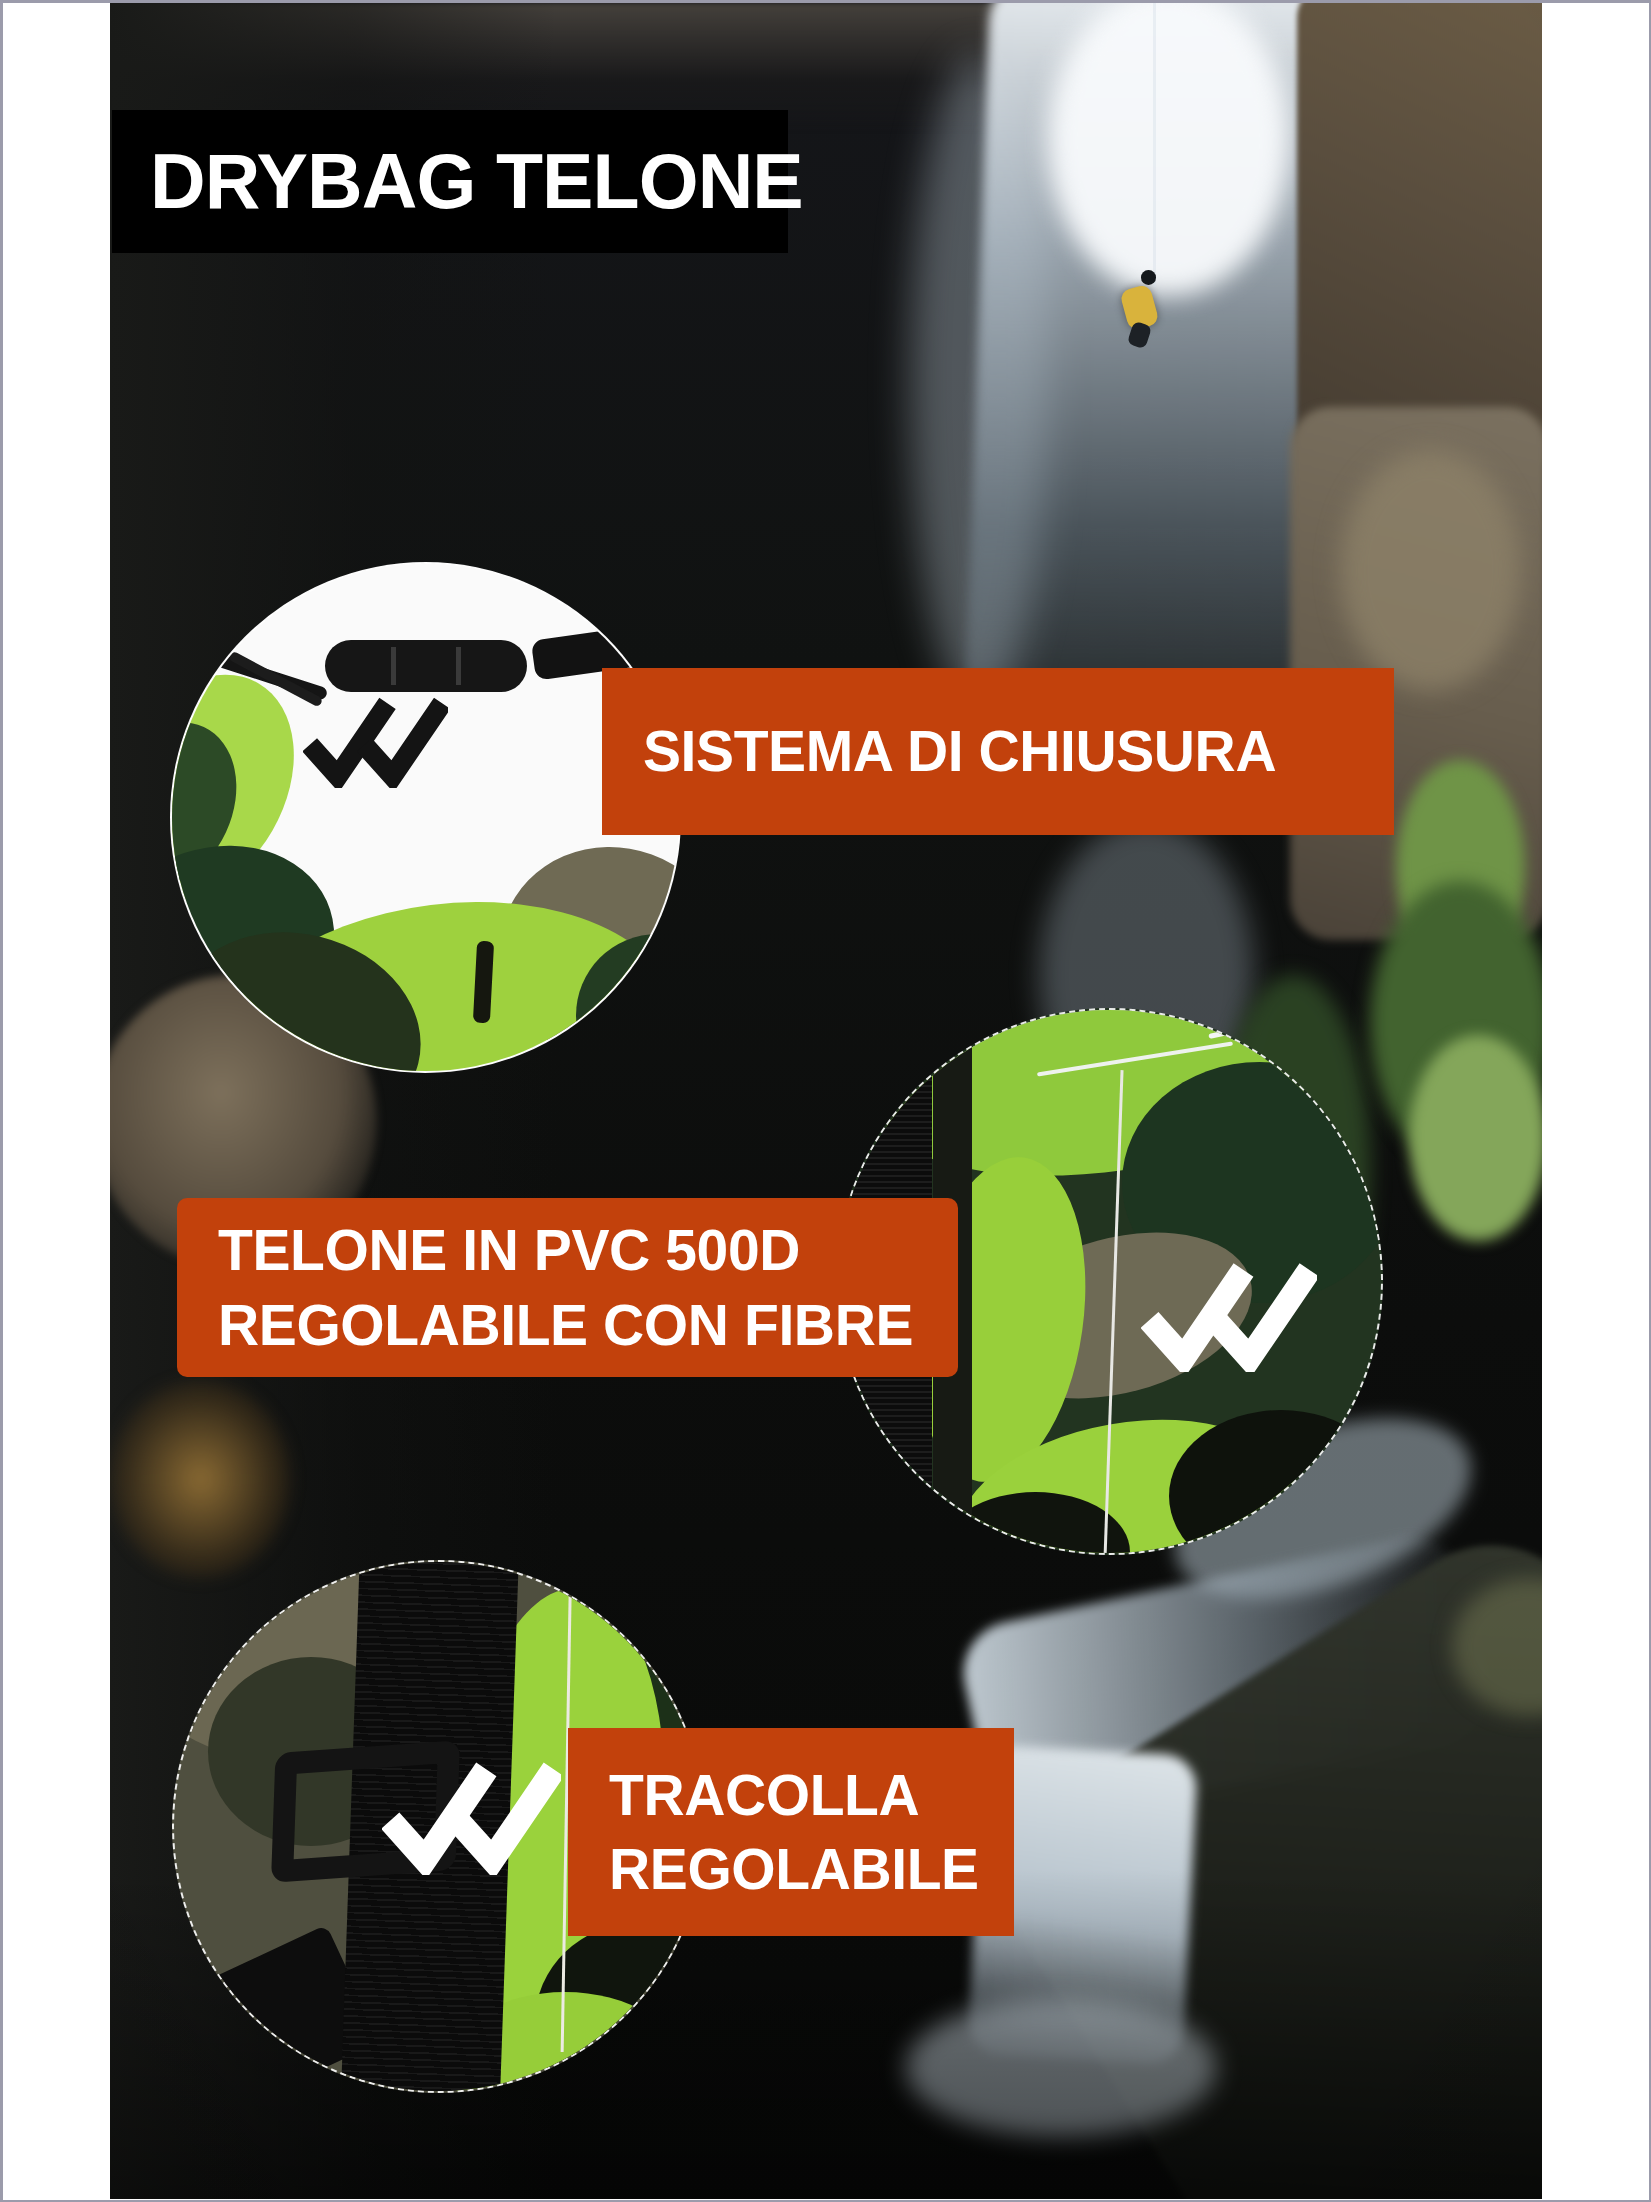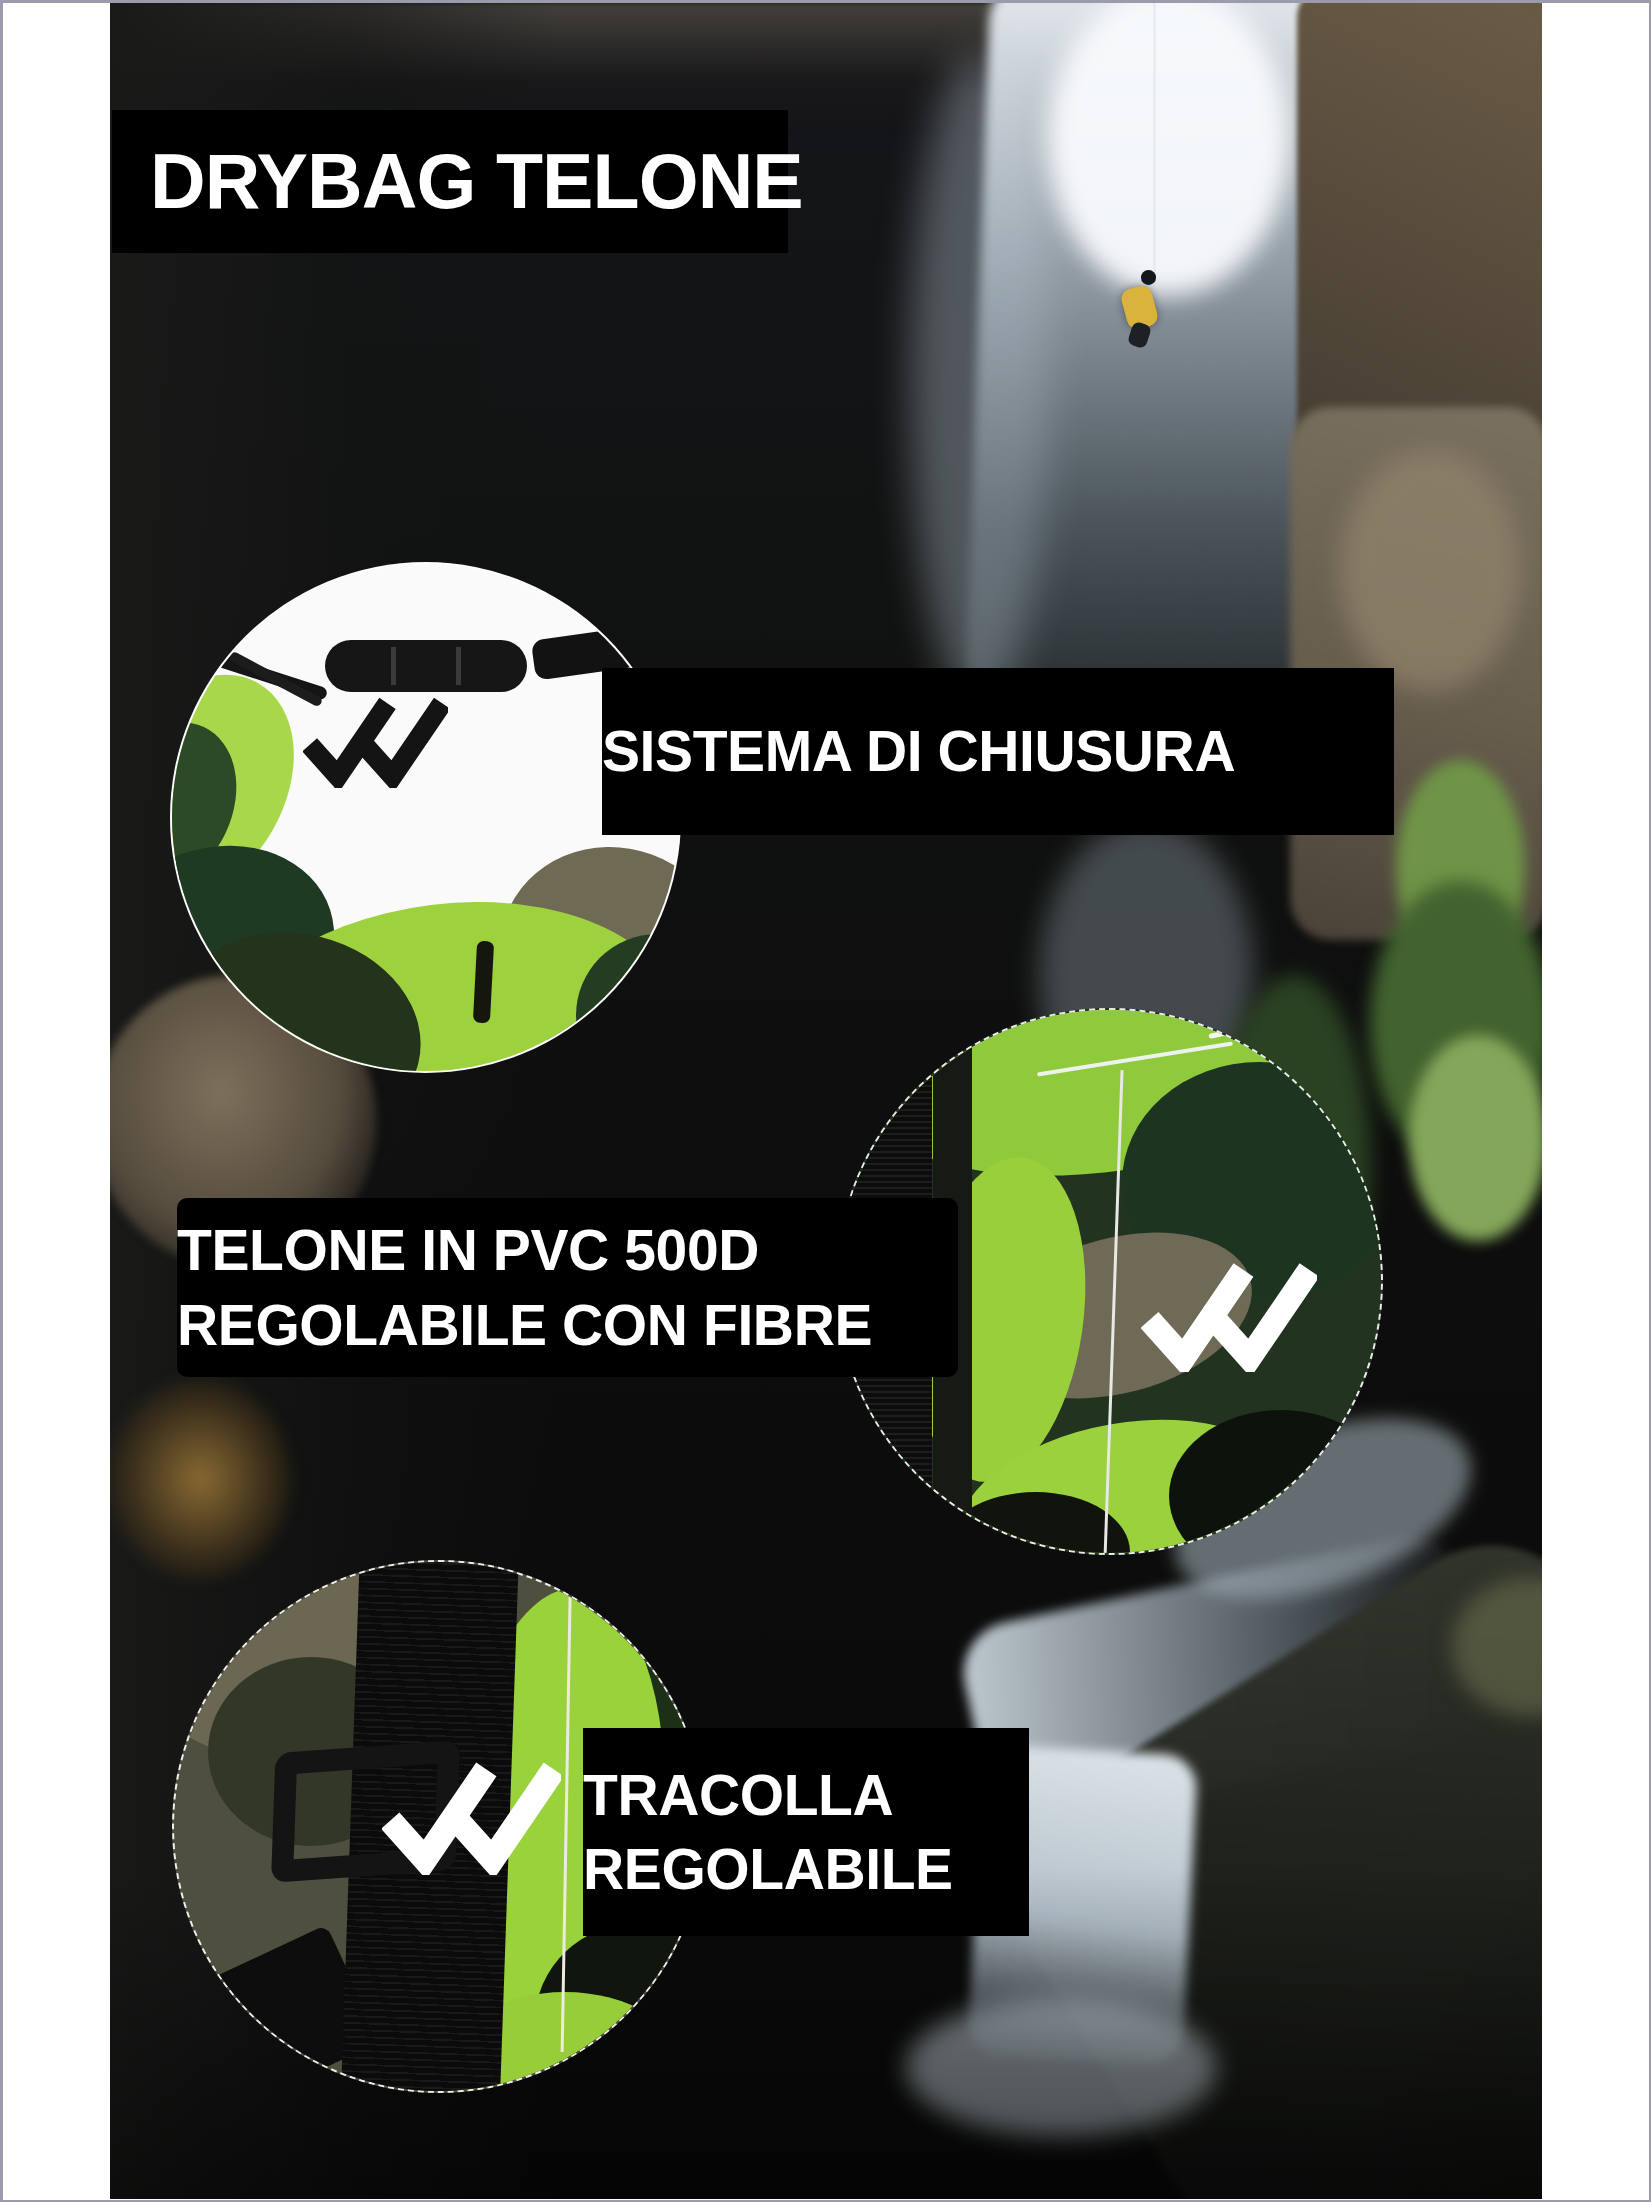--- a/index.html
+++ b/index.html
@@ -73,26 +73,26 @@
   .climber-helmet{position:absolute;left:1031px;top:267px;width:14.6px;height:14.6px;border-radius:50%;background:#14181c;}
   .climber-legs{position:absolute;left:1020px;top:320px;width:19px;height:24px;border-radius:6.9px;
     background:#1d2126;transform:rotate(18deg);}
   
   .title-banner{
     position:absolute;left:112px;top:110px;width:676px;height:143px;background:#000000;
     display:flex;align-items:center;padding-left:38px;box-sizing:border-box;
   }
   .title-banner span{color:#ffffff;font-weight:700;font-size:77px;letter-spacing:-0.9px;white-space:nowrap;}
   
-  .callout{position:absolute;background:#000000;color:#ffffff;box-sizing:border-box;
-    display:flex;flex-direction:column;justify-content:center;}
+  .callout{position:absolute;background:#c2410c;color:#ffffff;box-sizing:border-box;
+    display:flex;flex-direction:column;justify-content:center;padding-left:41px;}
   .callout span{font-weight:700;font-size:57px;line-height:1.3;letter-spacing:-0.4px;white-space:nowrap;}
   .callout-1{left:602px;top:668px;width:792px;height:167px;}
   .callout-2{left:177px;top:1198px;width:781px;height:179px;border-radius:10px;}
-  .callout-3{left:583px;top:1728px;width:446px;height:208px;}
+  .callout-3{left:568px;top:1728px;width:446px;height:208px;}
   
   .circle{position:absolute;border-radius:50%;border:2.6px dashed rgba(255,255,255,.9);
     overflow:hidden;box-sizing:border-box;}
   .circle .b{position:absolute;}
   .circle-1{left:170px;top:562px;width:511px;height:511px;background:#fafafa;}
   .circle-2{left:836px;top:1008px;width:547px;height:547px;background:#223420;}
   .circle-3{left:172px;top:1560px;width:533px;height:533px;background:#4f4f3f;}
   
   .c1-cord-l{left:12px;top:102px;width:146px;height:13px;background:#151515;border-radius:6.9px;transform:rotate(18deg);}
   .c1-cord-l2{left:52px;top:110px;width:103px;height:10.3px;background:#1c1c1c;border-radius:6.9px;transform:rotate(28deg);}

